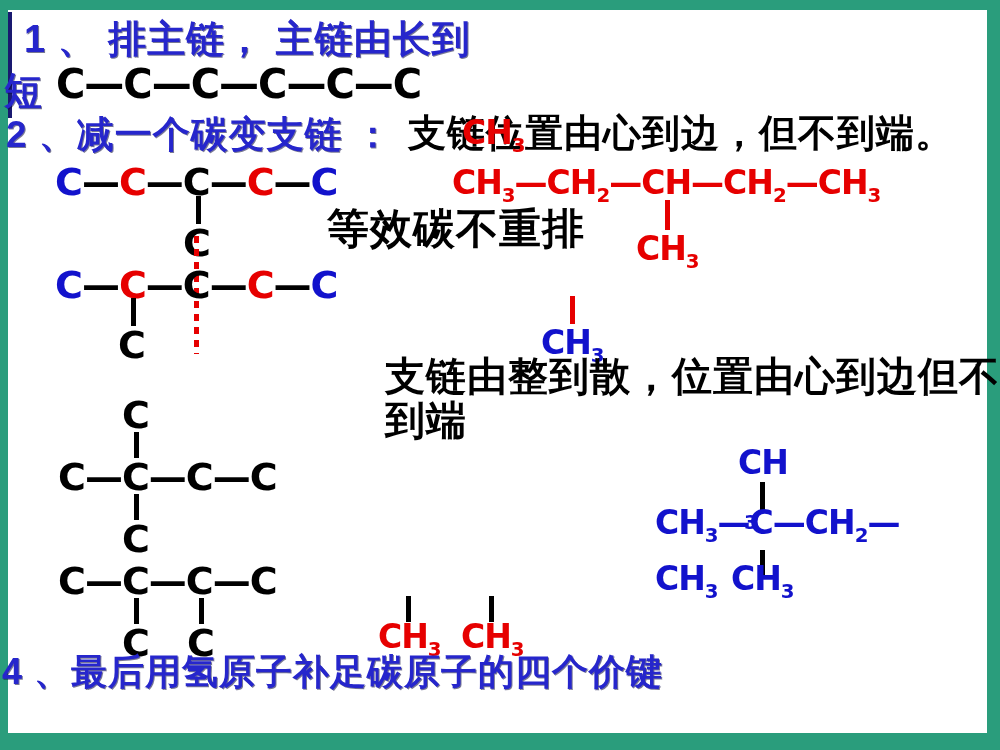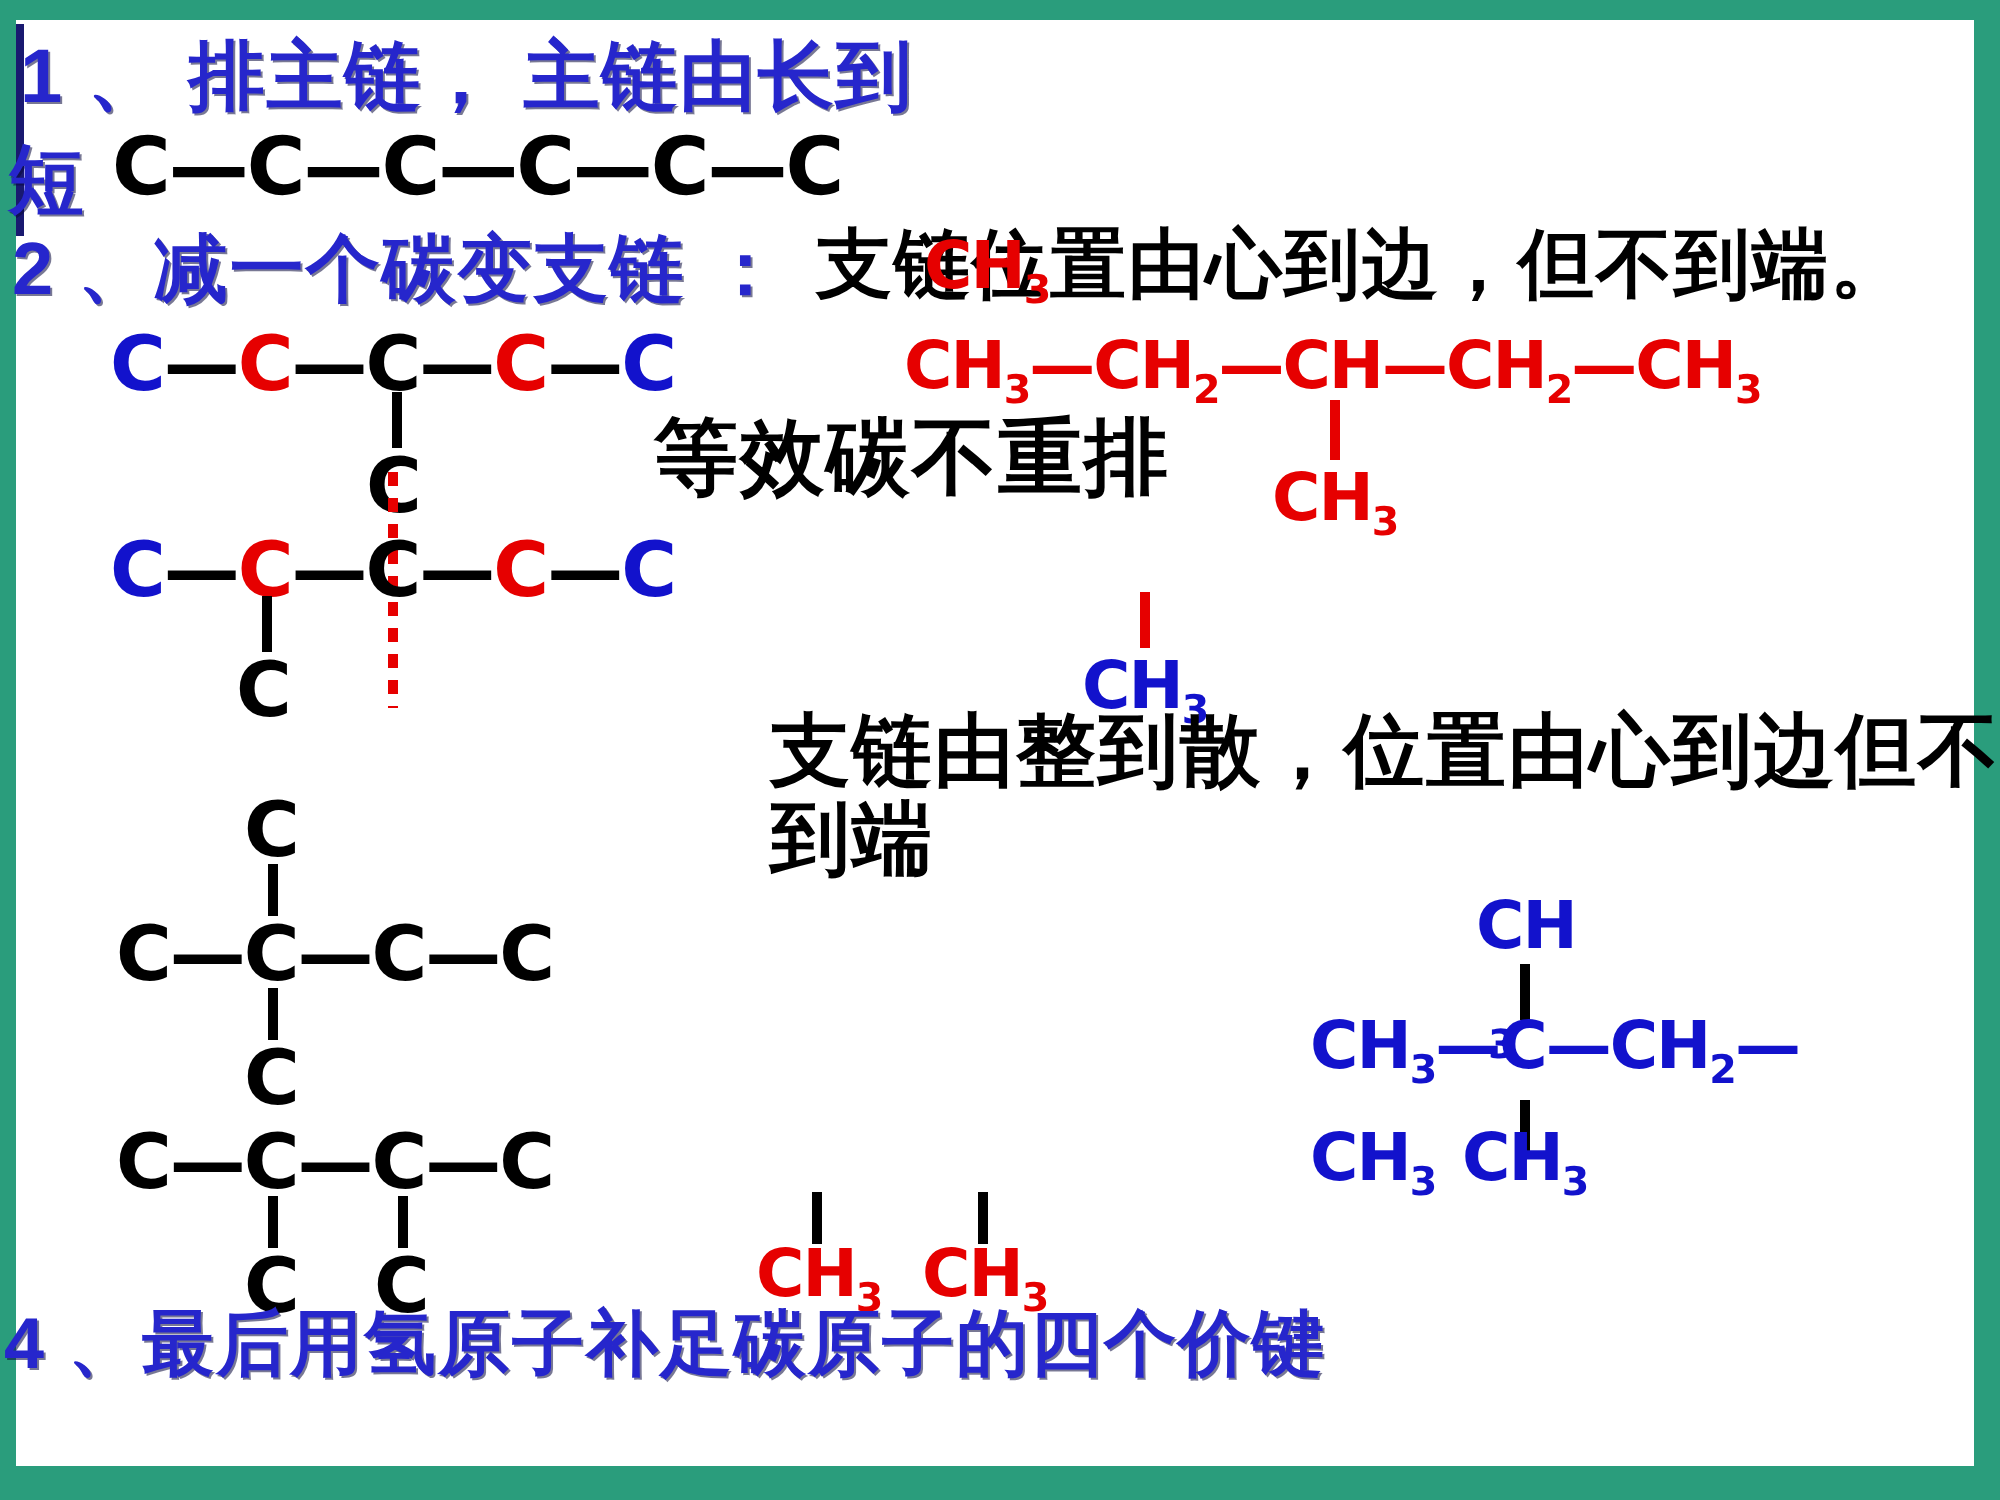--- a/index.html
+++ b/index.html
@@ -23,21 +23,21 @@
 </style>
 </head>
 <body>
 
 <div class="frame" style="background: rgb(42, 157, 124);">
 
   <div class="slide"></div>
 
   <div class="bond" style="left: 8px; top: 12px; width: 4px; height: 106px; background: rgb(25, 25, 112);"></div>
 
-  <div class="t cn hd" style="left: 10px; top: 20px; font-size: 38px; color: rgb(38, 38, 204);">1 、 排主链， 主链由长到</div>
+  <div class="t cn hd" style="left: 24px; top: 20px; font-size: 38px; color: rgb(38, 38, 204);">1 、 排主链， 主链由长到</div>
   <div class="t cn hd" style="left: 4px; top: 72px; font-size: 38px; color: rgb(38, 38, 204);">短</div>
 
   <div class="t f" style="left: 56px; top: 64px; font-size: 40px; color: rgb(0, 0, 0);">C—C—C—C—C—C</div>
 
   <div class="t cn z1" style="left: 408px; top: 114px; font-size: 38px; color: rgb(0, 0, 0);">支链位置由心到边，但不到端。</div>
   <div class="t f z2" style="left: 462px; top: 116px; font-size: 33px; color: rgb(230, 0, 0);">CH<sub>3</sub></div>
 
   <div class="t cn hd" style="left: 6px; top: 116px; font-size: 37px; color: rgb(38, 38, 204); text-align: center;">2 、减一个碳变支链 ：</div>
 
   <div class="t f" style="left:55px;top:163px;font-size:38px;"><span style="color: rgb(18, 18, 204);">C</span><span style="color: rgb(0, 0, 0);">—</span><span style="color: rgb(230, 0, 0);">C</span><span style="color: rgb(0, 0, 0);">—</span><span style="color: rgb(0, 0, 0);">C</span><span style="color: rgb(0, 0, 0);">—</span><span style="color: rgb(230, 0, 0);">C</span><span style="color: rgb(0, 0, 0);">—</span><span style="color: rgb(18, 18, 204);">C</span></div>

